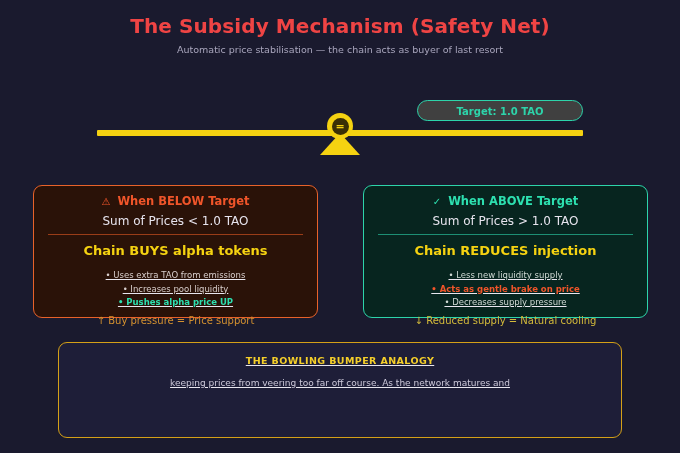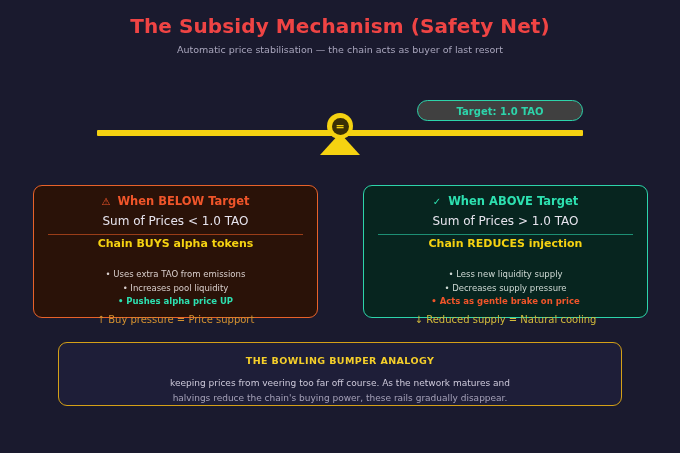--- a/index.html
+++ b/index.html
@@ -158,27 +158,27 @@
     color: #e7e4ee;
     line-height: 12px;
   }
   .panel-rule {
     margin: 7px 2px 0 2px;
     height: 1px;
   }
   .panel-below .panel-rule { background: #9a3d18; }
   .panel-above .panel-rule { background: #1d8f74; }
   .panel-action {
-    margin-top: 2px;
-    font-size: 11px;
+    margin-top: 9px;
+    font-size: 13px;
     font-weight: bold;
     color: #f5d211;
     line-height: 13px;
   }
-  .bullets { margin-top: 18px; }
+  .bullets { margin-top: 12px; text-decoration: underline; }
   .bullet {
     font-size: 8.5px;
     line-height: 13.5px;
     color: #d9cfcd;
   }
   .panel-above .bullet { color: #cfd9d4; }
   .bullet.accent-teal { color: #2de0b0; font-weight: bold; text-align: center; }
   .bullet.accent-orange { color: #f0552a; font-weight: bold; }
   .panel-note {
     margin-top: 6px;
@@ -187,27 +187,28 @@
     color: #d4912f;
   }
   .panel-above .panel-note { color: #d4bb3a; }
 
   
   .analogy {
     position: absolute;
     left: 58px;
     top: 342px;
     width: 564px;
-    height: 64px;
+    height: 96px;
     box-sizing: border-box;
     border: 1.5px solid #d4a017;
     border-radius: 9px;
     background: #1e1e38;
     text-align: center;
     padding-top: 12px;
+    text-decoration: underline;
   }
   .analogy-title {
     font-size: 9.5px;
     font-weight: bold;
     letter-spacing: 0.4px;
     color: #f5cf2a;
     line-height: 12px;
   }
   .analogy-body { margin-top: 9px; }
   .analogy-line {
@@ -256,25 +257,24 @@
 <div class="panel panel-above">
   <div class="panel-head">
     <span class="head-icon">✓</span>
     <span>When ABOVE Target</span>
   </div>
   <div class="panel-cond">Sum of Prices &gt; 1.0 TAO</div>
   <div class="panel-rule"></div>
   <div class="panel-action">Chain REDUCES injection</div>
   <div class="bullets">
     <div class="bullet">• Less new liquidity supply</div>
+    <div class="bullet accent-orange">• Acts as gentle brake on price</div>
     <div class="bullet">• Decreases supply pressure</div>
-    <div class="bullet accent-orange">• Acts as gentle brake on price</div>
   </div>
   <div class="panel-note">↓  Reduced supply = Natural cooling</div>
 </div>
 
 <div class="analogy">
   <div class="analogy-title">THE BOWLING BUMPER ANALOGY</div>
   <div class="analogy-body">
     <div class="analogy-line">keeping prices from veering too far off course. As the network matures and</div>
-    <div class="analogy-line dim">halvings reduce the chain's buying power, these rails gradually disappear.</div>
   </div>
 </div>
 
 </body></html>

